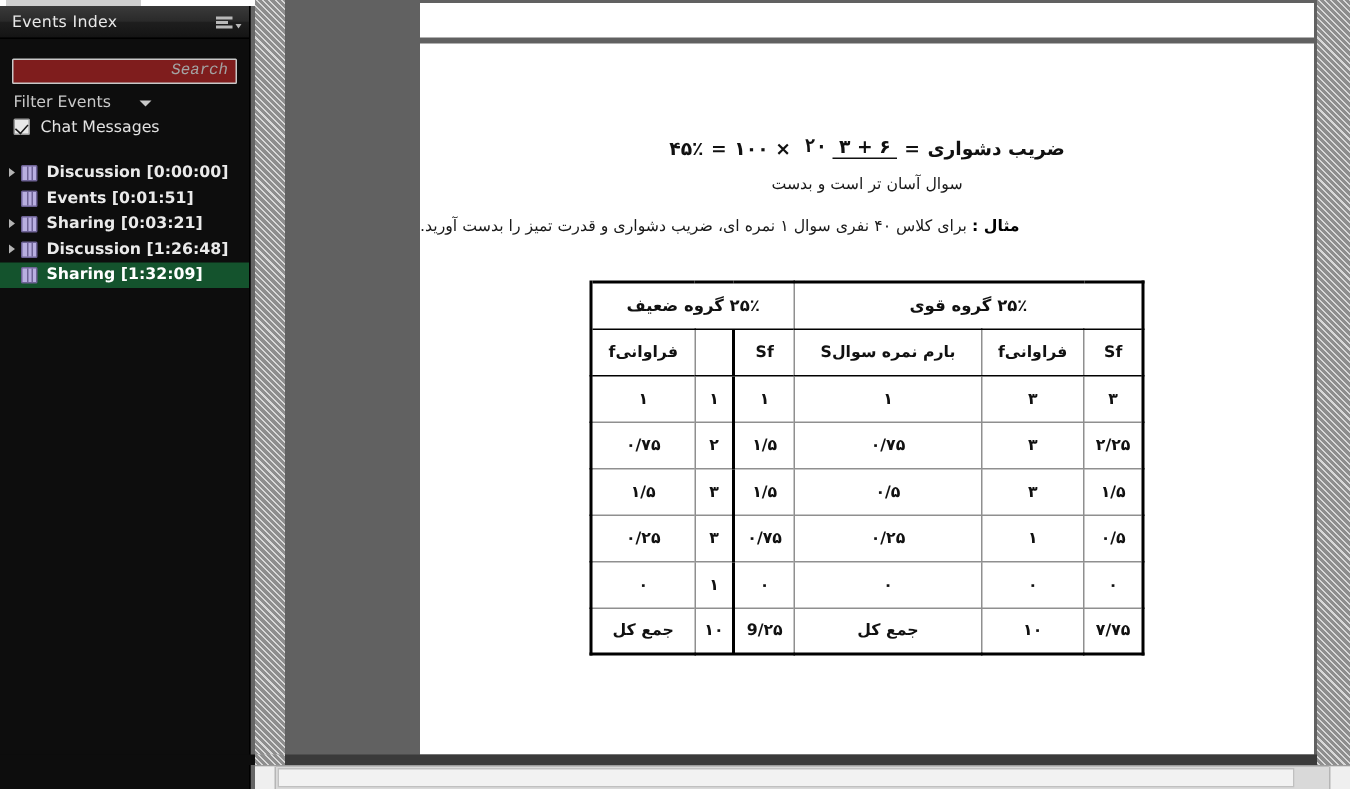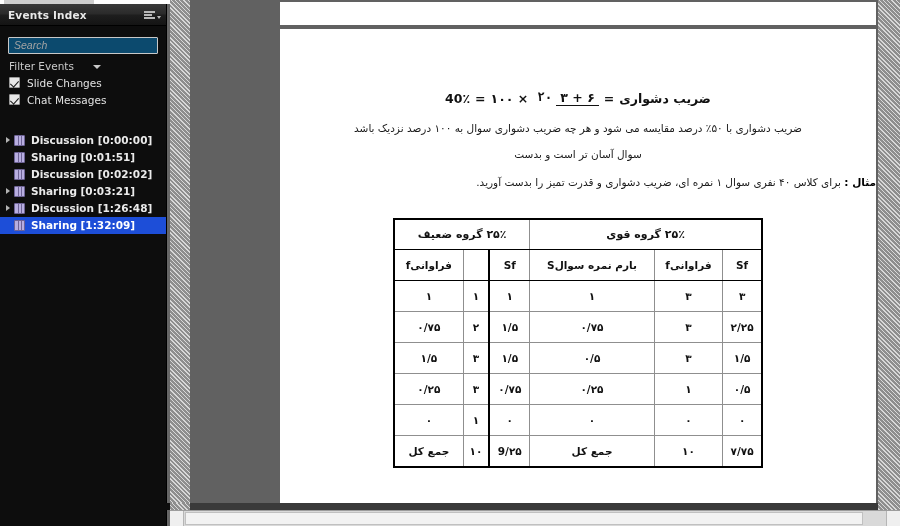--- a/index.html
+++ b/index.html
@@ -19,44 +19,45 @@
     position:absolute; left:0; top:4px; width:167px; height:522px;
     background:#0d0d0d; border-right:1px solid #000;
   }
   .panel-header{
     position:relative; height:22px; width:100%;
     background:linear-gradient(180deg,#3a3a3a 0%,#2a2a2a 48%,#1e1e1e 52%,#141414 100%);
     border-bottom:1px solid #000;
     display:flex; align-items:center;
   }
   .panel-title{
-    color:#e8e8e8; font-size:10.5px; font-weight:bold; letter-spacing:.2px;
+    color:#e8e8e8; font-size:10.5px; font-weight:normal; letter-spacing:.2px;
     padding-left:8px;
   }
   .panel-menu{
     position:absolute; right:6px; top:5px; width:16px; height:12px;
     display:flex; align-items:center; gap:2px; cursor:pointer;
   }
   .panel-menu .bars{ display:flex; flex-direction:column; gap:1.5px; }
   .panel-menu .bars i{ display:block; width:11px; height:1.6px; background:#b9b9b9; }
   .panel-menu .bars i:nth-child(2){ width:8px; }
   .panel-menu .bars i:nth-child(3){ width:11px; }
   .panel-menu .caret{
     width:0;height:0;border-left:2.5px solid transparent;border-right:2.5px solid transparent;
     border-top:3px solid #b9b9b9; margin-top:4px;
   }
 
   .panel-body{ padding:0; background:#0d0d0d; height:calc(100% - 22px); }
 
   .search-wrap{ padding:8px 8px 0 8px; }
   .search-input{
-    width:100%; height:17px; background:#0c4a6e; border:1px solid #c8c8c8;
+    width:100%; height:17px; background:#7f1d1d; border:1px solid #c8c8c8;
     border-radius:1px; font-size:10.5px; font-style:italic; color:#9a9a9a;
-    padding:0 5px; font-family:Liberation Sans, sans-serif;
+    padding:0 5px; font-family:Liberation Mono, monospace;
     outline:none;
+    text-align:right;
   }
   .search-input::placeholder{ color:#a3a3a3; font-style:italic; }
 
   .filter-row{
     display:flex; align-items:center; gap:19px;
     padding:6px 0 0 9px; cursor:pointer;
   }
   .filter-label{ color:#c9c9c9; font-size:10.5px; }
   .filter-caret{
     width:0;height:0;border-left:4px solid transparent;border-right:4px solid transparent;
@@ -68,25 +69,25 @@
     width:11px;height:11px;background:#e9e9e9;border:1px solid #9a9a9a;border-radius:1px;
     position:relative; flex:none;
   }
   .checkbox::after{
     content:""; position:absolute; left:2px; top:1px;
     width:4px;height:7px;border:solid #1a1a1a; border-width:0 1.8px 1.8px 0;
     transform:rotate(42deg);
   }
   .check-label{ color:#e2e2e2; font-size:10.5px; }
 
-  .events-list{ margin-top:26px; }
+  .events-list{ margin-top:16px; }
   .event-row{
     display:flex; align-items:center; height:17px; cursor:pointer; padding-left:2px;
   }
-  .event-row.selected{ background:#1d4ed8; }
+  .event-row.selected{ background:#14532d; }
   .ev-arrow{
     width:12px; flex:none; display:flex; justify-content:center; align-items:center;
   }
   .ev-arrow.has::after{
     content:""; width:0;height:0;
     border-top:3.5px solid transparent;border-bottom:3.5px solid transparent;
     border-left:4.5px solid #b4b4b4;
   }
   .ev-icon{
     width:11px;height:11px;flex:none;margin-right:6px;
@@ -144,21 +145,21 @@
 
   .para{
     text-align:center; font-size:10.5px; color:#1a1a1a; margin-top:15px; line-height:1.5;
     direction:rtl;
   }
   .para2{ text-align:center; font-size:10.5px; color:#1a1a1a; margin-top:11px; direction:rtl; }
   .heading{
     text-align:center; font-size:11.5px; font-weight:bold; color:#000; margin-top:16px; direction:rtl;
   }
   .example{
-    text-align:right; font-size:10.5px; color:#1a1a1a; margin-top:16px; direction:rtl;
+    text-align:left; font-size:10.5px; color:#1a1a1a; margin-top:16px; direction:rtl;
   }
   .example b{ font-weight:bold; color:#000; }
 
   
   .tbl-wrap{ display:flex; justify-content:center; margin-top:30px; }
   table.grades{
     border-collapse:collapse; direction:rtl;
     width:370px; background:#fff;
     border:2.2px solid #000;
     font-size:10.5px;
@@ -230,49 +231,40 @@
 
       <div class="search-wrap">
         <input class="search-input" type="text" placeholder="Search" style="">
       </div>
 
       <div class="filter-row">
         <span class="filter-label">Filter Events</span>
         <span class="filter-caret"></span>
       </div>
 
-      <div class="check-row">
-        <span class="checkbox"></span>
-        <span class="check-label">Slide Changes</span>
-      </div>
 
       <div class="check-row">
         <span class="checkbox"></span>
         <span class="check-label">Chat Messages</span>
       </div>
 
       <div class="events-list">
 
         <div class="event-row">
           <span class="ev-arrow has"></span>
           <span class="ev-icon"></span>
           <span class="ev-label">Discussion [0:00:00]</span>
         </div>
 
         <div class="event-row">
           <span class="ev-arrow"></span>
           <span class="ev-icon"></span>
-          <span class="ev-label">Sharing [0:01:51]</span>
-        </div>
-
-        <div class="event-row">
-          <span class="ev-arrow"></span>
-          <span class="ev-icon"></span>
-          <span class="ev-label">Discussion [0:02:02]</span>
-        </div>
+          <span class="ev-label">Events [0:01:51]</span>
+        </div>
+
 
         <div class="event-row">
           <span class="ev-arrow has"></span>
           <span class="ev-icon"></span>
           <span class="ev-label">Sharing [0:03:21]</span>
         </div>
 
         <div class="event-row">
           <span class="ev-arrow has"></span>
           <span class="ev-icon"></span>
@@ -301,24 +293,23 @@
 
         <div class="formula">
           <span class="lbl">ضریب دشواری</span>
           <span class="op">=</span>
           <span class="frac">
             <span class="num">۶ + ۳</span>
             <span class="den">۲۰</span>
           </span>
           <span class="op">× ۱۰۰</span>
           <span class="op">=</span>
-          <span class="op">40٪</span>
-        </div>
-
-        <div class="para">ضریب دشواری با  ۵۰٪ درصد مقایسه می شود و هر چه ضریب دشواری سوال به ۱۰۰ درصد نزدیک باشد</div>
+          <span class="op">۴۵٪</span>
+        </div>
+
         <div class="para2">سوال آسان تر است و بدست</div>
 
 
         <div class="example">
           <b>مثال :</b>
           <span>برای کلاس ۴۰ نفری سوال ۱ نمره ای، ضریب دشواری و قدرت تمیز را بدست آورید.</span>
         </div>
 
         <div class="tbl-wrap">
           <table class="grades">

